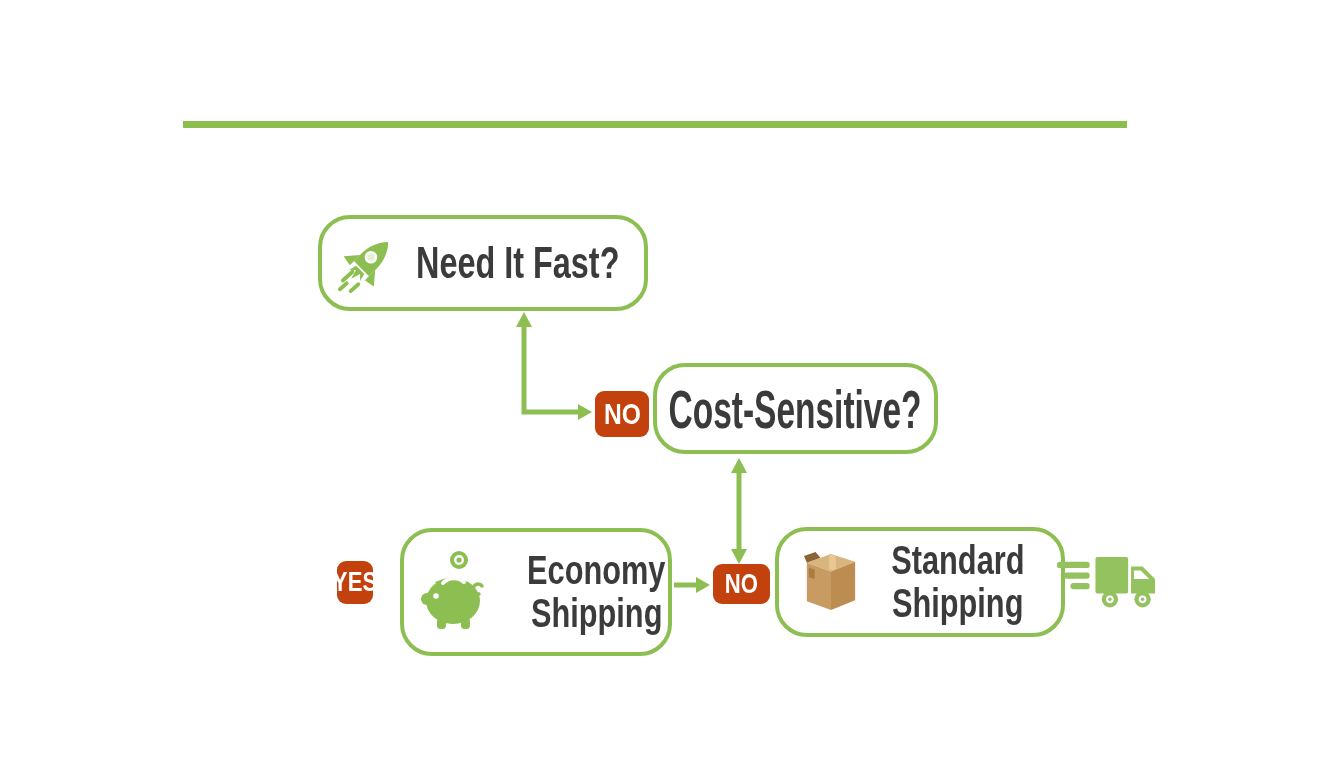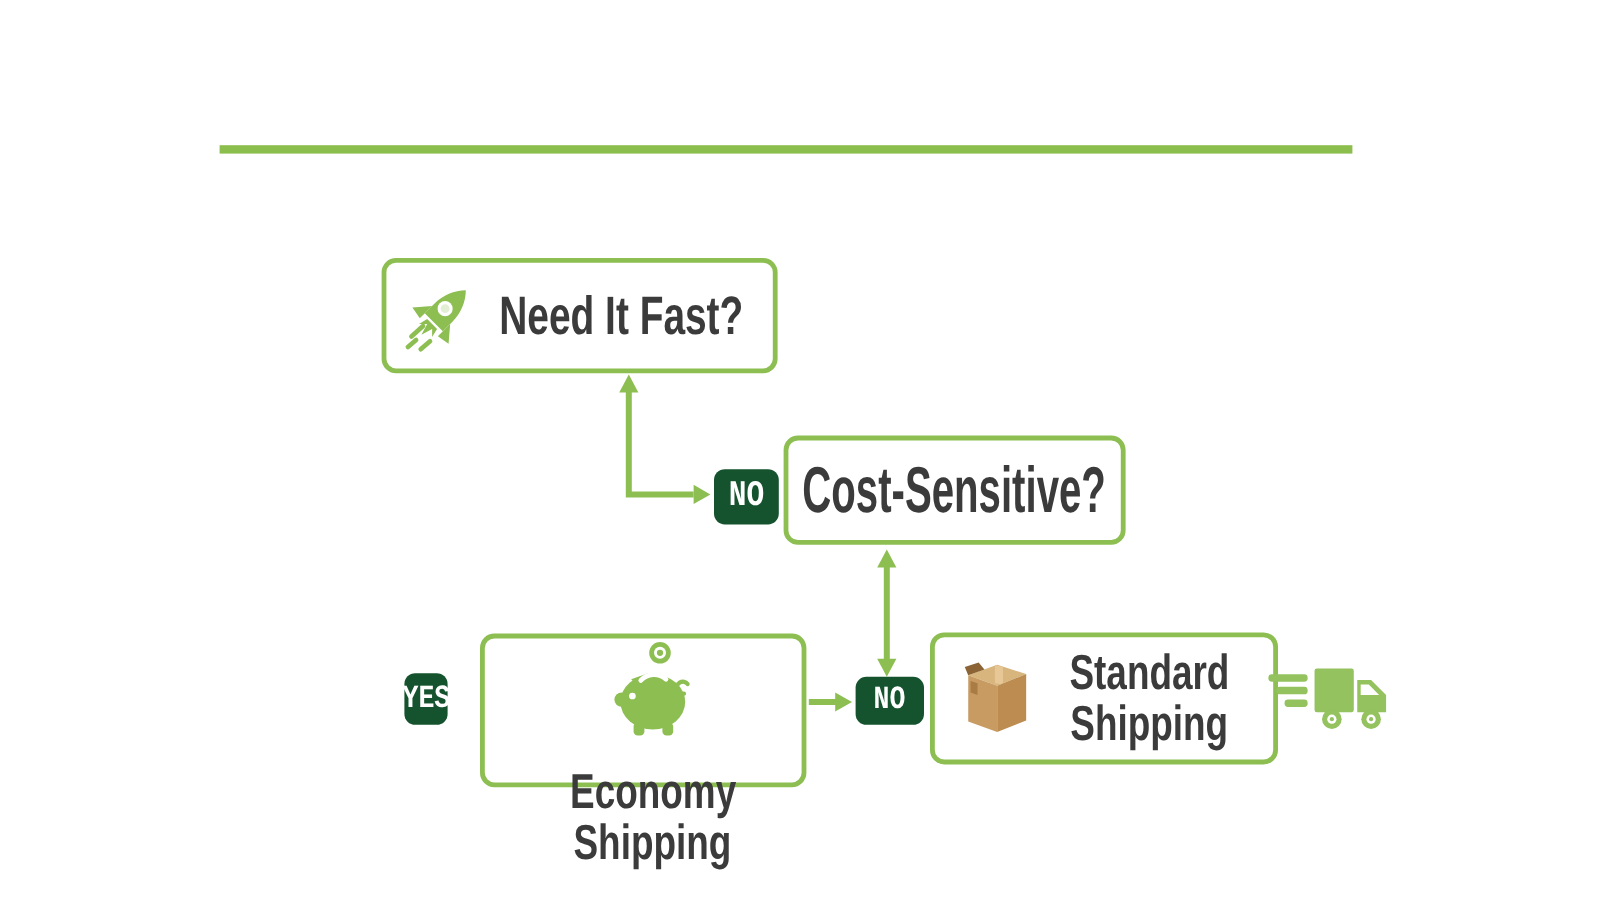--- a/index.html
+++ b/index.html
@@ -5,35 +5,35 @@
   html,body{margin:0;padding:0;background:#ffffff;font-family:"Liberation Sans",sans-serif;}
   .canvas{position:relative;width:1344px;height:768px;background:#ffffff;overflow:hidden;}
 
   
   .title{position:absolute;left:0;top:50px;width:100%;text-align:center;
          font-weight:bold;font-size:70px;color:#3b3b3b;white-space:nowrap;}
   .title .cond{display:inline-block;transform:scaleX(0.72);transform-origin:center;letter-spacing:0px;}
   .underline{position:absolute;left:183px;top:121px;width:944px;height:7px;background:#8cbe4d;}
 
   
-  .node{position:absolute;background:#ffffff;border:4px solid #8dbe52;border-radius:12px;
+  .node{position:absolute;background:#ffffff;border:4px solid #8dbe52;border-radius:32px;
         box-sizing:border-box;display:flex;align-items:center;color:#3b3b3b;font-weight:bold;}
   .node .label{white-space:nowrap;display:inline-block;}
   .node-need{left:318px;top:215px;width:330px;height:96px;padding-left:16px;gap:16px;}
   .node-need .label{font-size:45px;transform:scaleX(0.72);transform-origin:left center;}
   .node-cost{left:653px;top:363px;width:285px;height:91px;justify-content:center;}
   .node-cost .label{font-size:54px;transform:scaleX(0.62);transform-origin:center;}
-  .node-economy{left:400px;top:528px;width:272px;height:128px;padding-left:16px;gap:18px;flex-direction:column;}
+  .node-economy{left:400px;top:528px;width:272px;height:128px;padding-left:16px;gap:18px;}
   .node-standard{left:775px;top:527px;width:290px;height:110px;padding-left:24px;gap:10px;}
   .two-line{display:flex;flex-direction:column;align-items:center;line-height:1.06;}
   .two-line .label{font-size:41px;transform:scaleX(0.75);transform-origin:center;}
 
   
-  .badge{position:absolute;background:#14532d;color:#ffffff;font-weight:bold;border-radius:9px;
-         display:flex;align-items:center;justify-content:center;font-family:Liberation Mono, monospace;}
+  .badge{position:absolute;background:#c2410c;color:#ffffff;font-weight:bold;border-radius:9px;
+         display:flex;align-items:center;justify-content:center;}
   .badge span{display:inline-block;transform:scaleX(0.82);}
   .badge-no1{left:595px;top:391px;width:54px;height:46px;font-size:30px;}
   .badge-yes{left:337px;top:561px;width:36px;height:43px;font-size:27px;}
   .badge-no2{left:713px;top:564px;width:57px;height:40px;font-size:27px;}
 
   
   .connectors{position:absolute;left:0;top:0;width:1344px;height:768px;pointer-events:none;}
 
   .icon-svg{overflow:visible;flex:none;}
 </style>

